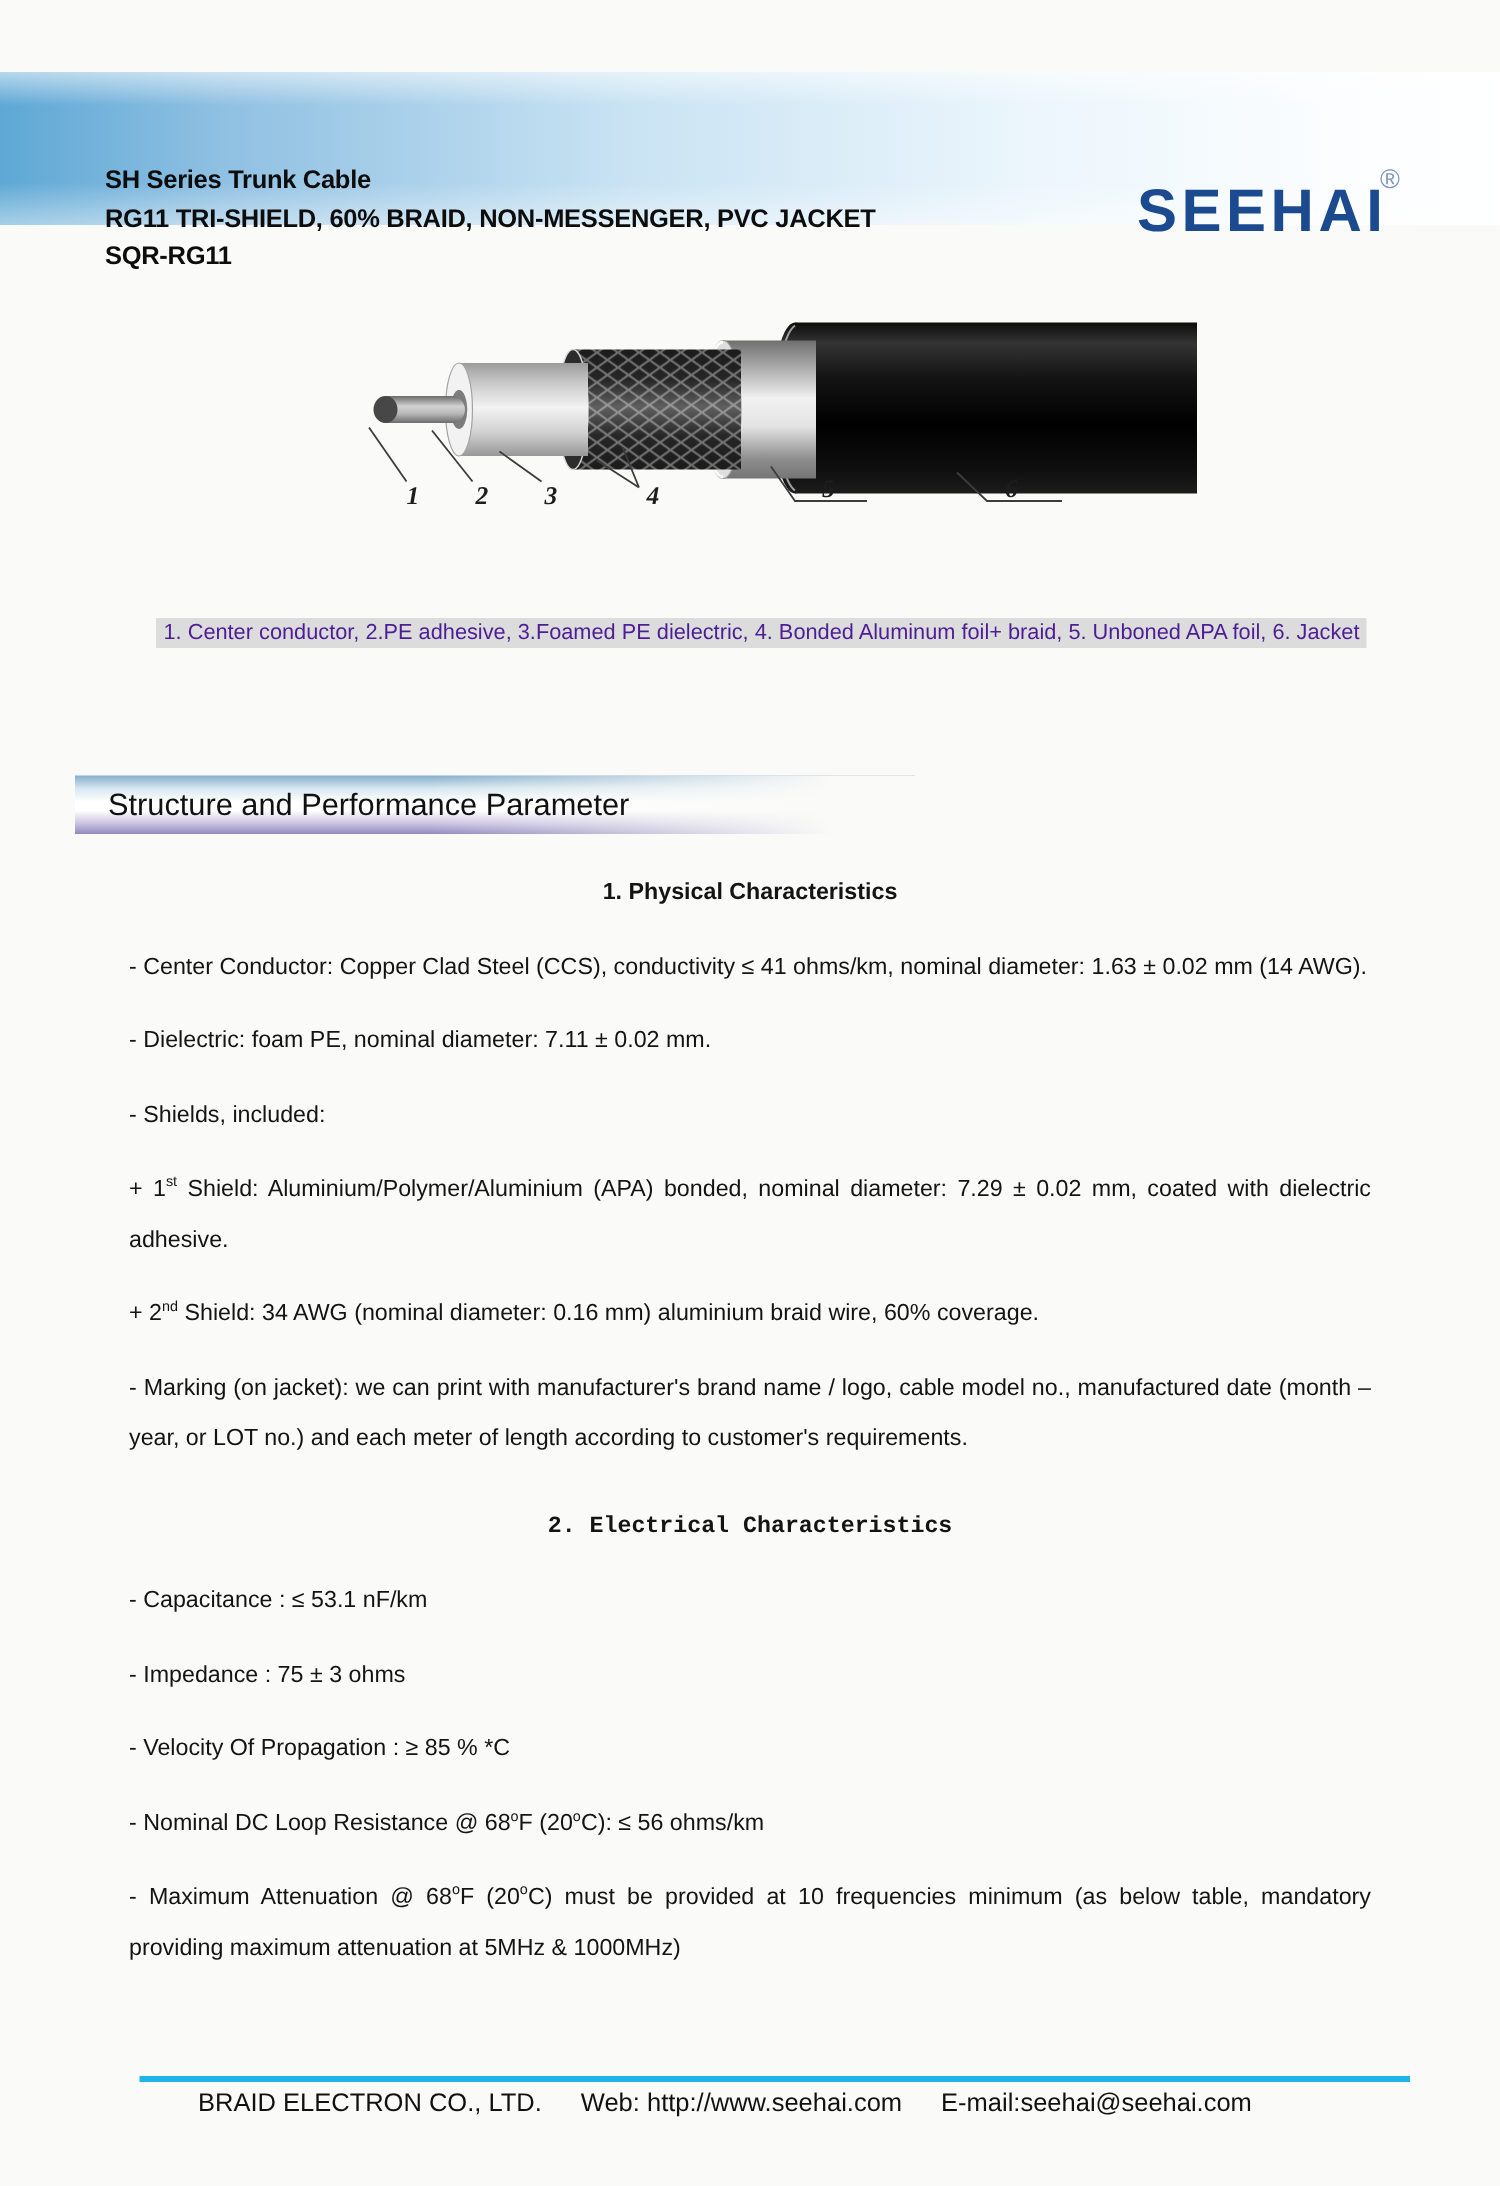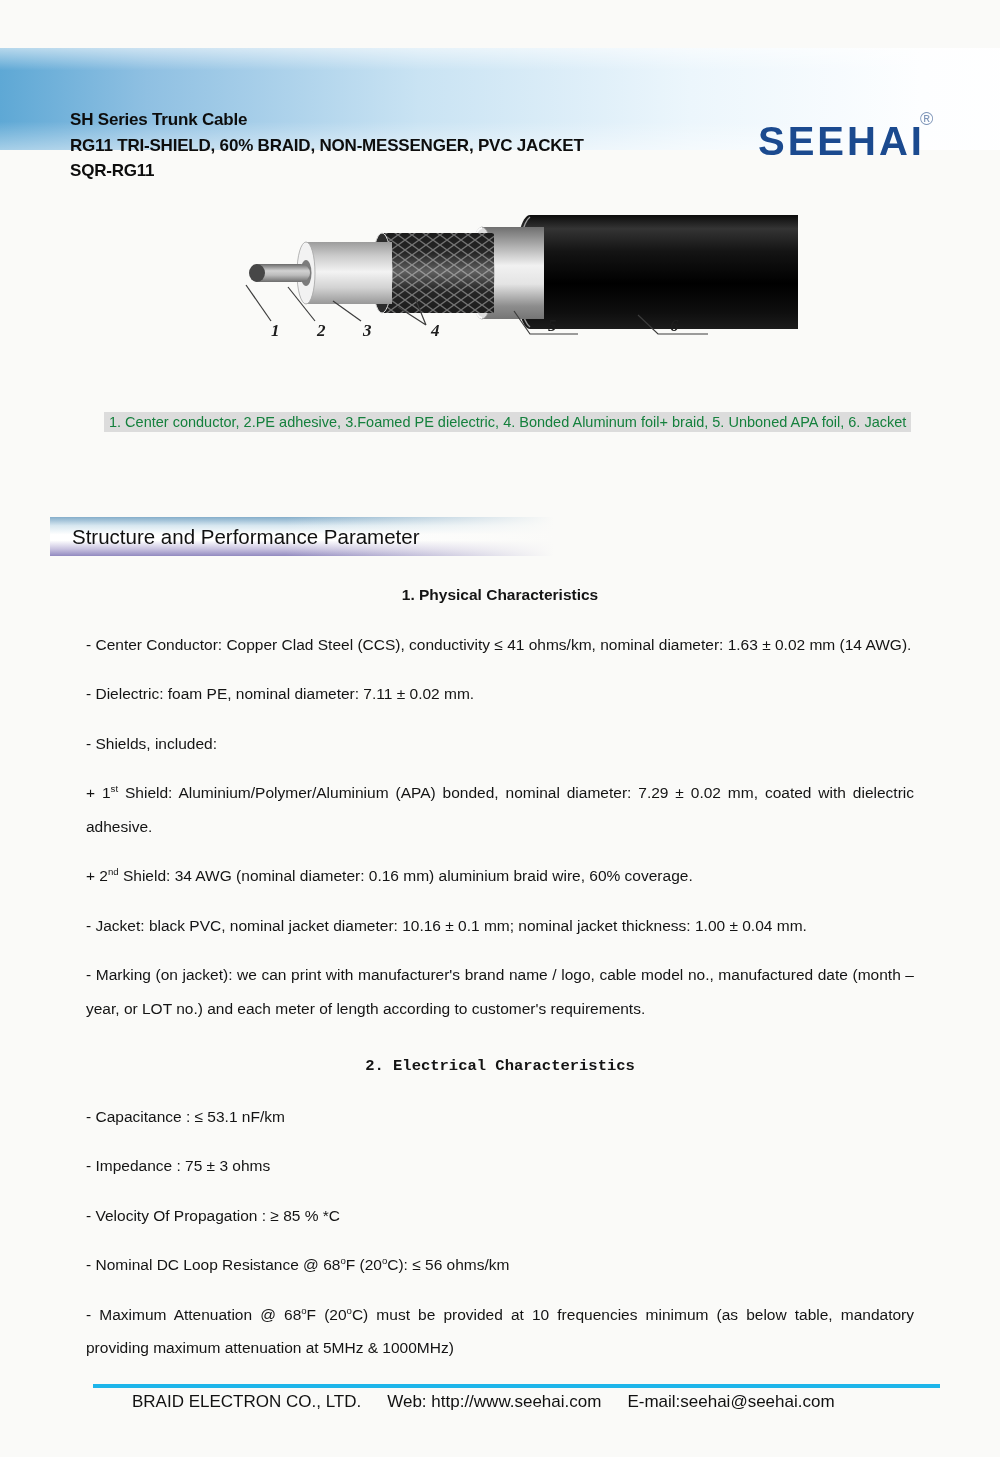--- a/index.html
+++ b/index.html
@@ -36,21 +36,21 @@
     position:absolute; left:162px; top:-12px;
     font-size:18px; color:#7e95b8;
   }
 
   
   .figure-wrap { position:absolute; top:195px; left:230px; width:570px; height:150px; }
 
   .caption {
     position:absolute; top:412px; left:104px;
     background:#dcdcdc; padding:2px 5px;
-    font-size:14.5px; color:#15803d; white-space:nowrap;
+    font-size:14.5px; color:#4c1d95; white-space:nowrap;
   }
 
   
   .section-bar {
     position:absolute; top:517px; left:50px; width:560px; height:39px;
     background:
       linear-gradient(to right, rgba(250,250,248,0) 42%, rgba(250,250,248,1) 90%),
       linear-gradient(to bottom, #84adca 0%, #d7e7f0 22%, #ffffff 45%,
                       #ffffff 60%, #c9c3e0 82%, #9189bf 100%);
   }
@@ -197,21 +197,20 @@
 </div>
 
 <div class="body-content">
   <p class="section-heading">1. Physical Characteristics</p>
   <div>
       <p class="body-line"><span>- Center Conductor: Copper Clad Steel (CCS), conductivity ≤ 41 ohms/km, nominal diameter: 1.63 ± 0.02 mm (14 AWG).</span></p>
       <p class="body-line"><span>- Dielectric: foam PE, nominal diameter: 7.11 ± 0.02 mm.</span></p>
       <p class="body-line"><span>- Shields, included:</span></p>
       <p class="body-line"><span>+ 1</span><sup>st</sup><span> Shield: Aluminium/Polymer/Aluminium (APA) bonded, nominal diameter: 7.29 ± 0.02 mm, coated with dielectric adhesive.</span></p>
       <p class="body-line"><span>+ 2</span><sup>nd</sup><span> Shield: 34 AWG (nominal diameter: 0.16 mm) aluminium braid wire, 60% coverage.</span></p>
-      <p class="body-line"><span>- Jacket: black PVC, nominal jacket diameter: 10.16 ± 0.1 mm; nominal jacket thickness: 1.00 ± 0.04 mm.</span></p>
       <p class="body-line"><span>- Marking (on jacket): we can print with manufacturer's brand name / logo, cable model no., manufactured date (month – year, or LOT no.) and each meter of length according to customer's requirements.</span></p>
     </div>
 
   <p class="section-heading heading-gap">2. Electrical Characteristics</p>
   <div>
       <p class="body-line"><span>- Capacitance : ≤ 53.1 nF/km</span></p>
       <p class="body-line"><span>- Impedance : 75 ± 3 ohms</span></p>
       <p class="body-line"><span>- Velocity Of Propagation : ≥ 85 % *C</span></p>
       <p class="body-line"><span>- Nominal DC Loop Resistance @ 68</span><sup>o</sup><span>F (20</span><sup>o</sup><span>C): ≤ 56 ohms/km</span></p>
       <p class="body-line"><span>- Maximum Attenuation @ 68</span><sup>o</sup><span>F (20</span><sup>o</sup><span>C) must be provided at 10 frequencies minimum (as below table, mandatory providing maximum attenuation at 5MHz &amp; 1000MHz)</span></p>

